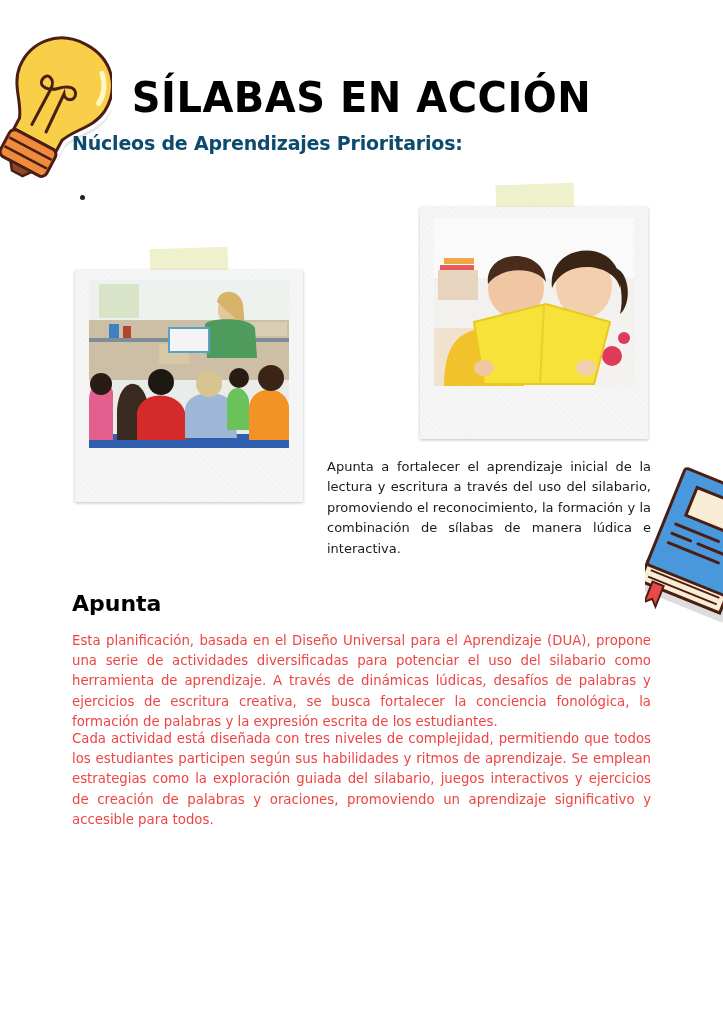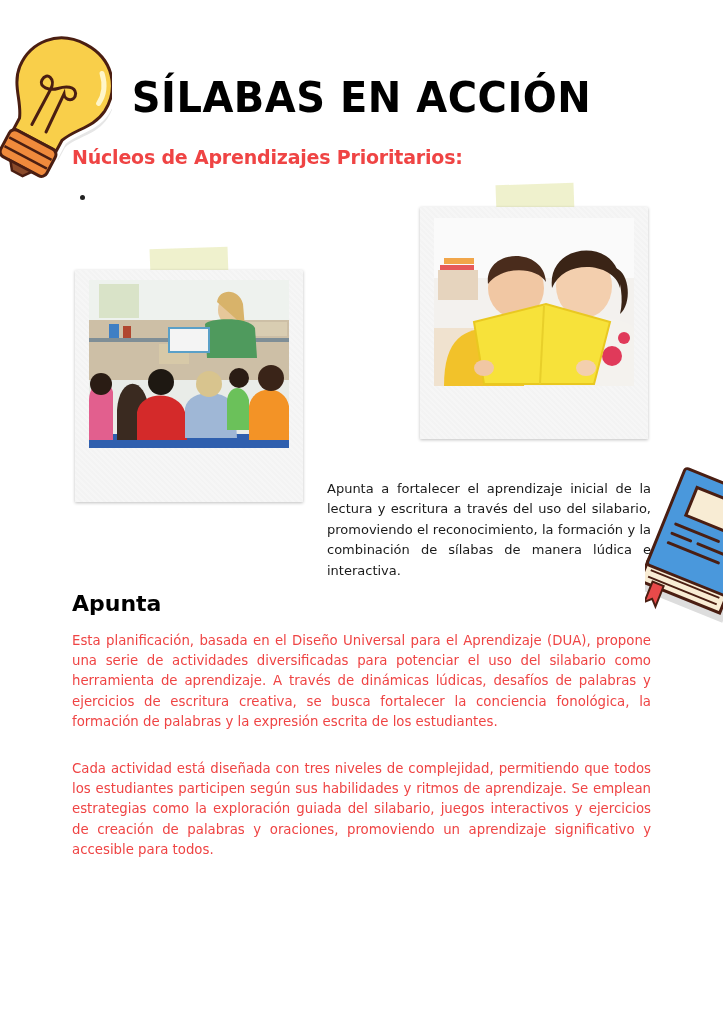--- a/index.html
+++ b/index.html
@@ -9,22 +9,22 @@
     .bulb { position: absolute; left: -8px; top: 28px; width: 120px; height: 160px; }
     .book { position: absolute; left: 645px; top: 455px; width: 90px; height: 180px; }
 
     .title {
       position: absolute; left: 0; width: 723px; top: 74px;
       text-align: center; font-family: "DejaVu Sans", sans-serif;
       font-weight: bold; font-size: 40px; letter-spacing: 0.5px; color: #000;
       transform: scaleY(1.05);
     }
     .subtitle {
-      position: absolute; left: 72px; top: 146px;
-      font-weight: bold; font-size: 19px; color: #ef4444; letter-spacing: -0.2px;
+      position: absolute; left: 72px; top: 132px;
+      font-weight: bold; font-size: 19px; color: #0c4a6e; letter-spacing: -0.2px;
     }
     .bullet-list {
       position: absolute; left: 80px; top: 188px; width: 282px;
       list-style: none; font-size: 12.5px; line-height: 19px; color: #222;
       text-align: justify; letter-spacing: 0.3px;
     }
     .bullet-list li { position: relative; padding-left: 16px; }
     .bullet-list li .dot {
       position: absolute; left: 0; top: 7px; width: 5px; height: 5px;
       background: #222; border-radius: 50%;
@@ -43,33 +43,33 @@
 
     .p1 { left: 75px; top: 270px; width: 228px; height: 232px; }
     .p1 .photo { left: 14px; top: 10px; width: 200px; height: 168px; }
     .tape1 { left: 150px; top: 248px; width: 78px; height: 28px; }
 
     .p2 { left: 420px; top: 207px; width: 228px; height: 232px; }
     .p2 .photo { left: 14px; top: 11px; width: 200px; height: 168px; }
     .tape2 { left: 496px; top: 184px; width: 78px; height: 30px; }
 
     .intro {
-      position: absolute; left: 327px; top: 479px; width: 324px;
+      position: absolute; left: 327px; top: 457px; width: 324px;
       font-size: 13px; line-height: 20.4px; color: #1a1a1a; text-align: justify;
     }
     .section-title {
       position: absolute; left: 72px; top: 591px;
       font-weight: bold; font-size: 22px; color: #000;
     }
     .para {
       position: absolute; left: 72px; width: 579px;
       font-size: 13.3px; line-height: 20.2px; color: #ef4444; text-align: justify;
     }
     .para1 { top: 631px; }
-    .para2 { top: 759px; }
+    .para2 { top: 729px; }
   </style>
 </head>
 <body>
 
 <div class="bulb">
   <svg width="120" height="160" viewBox="0 0 120 160">
     <g transform="rotate(28 60 80)">
       <path d="M60 8 C28 8 10 32 12 58 C14 78 30 88 36 104 L36 118 L84 118 L84 104 C90 88 106 78 108 58 C110 32 92 8 60 8 Z" fill="#e6e6e6" transform="translate(6,5)"></path>
       <path d="M60 8 C28 8 10 32 12 58 C14 78 30 88 36 104 L36 118 L84 118 L84 104 C90 88 106 78 108 58 C110 32 92 8 60 8 Z" fill="#fff" stroke="#fff" stroke-width="10"></path>
       <path d="M60 8 C28 8 10 32 12 58 C14 78 30 88 36 104 L36 116 L84 116 L84 104 C90 88 106 78 108 58 C110 32 92 8 60 8 Z" fill="#f9cf4a" stroke="#4a1e12" stroke-width="3"></path>

